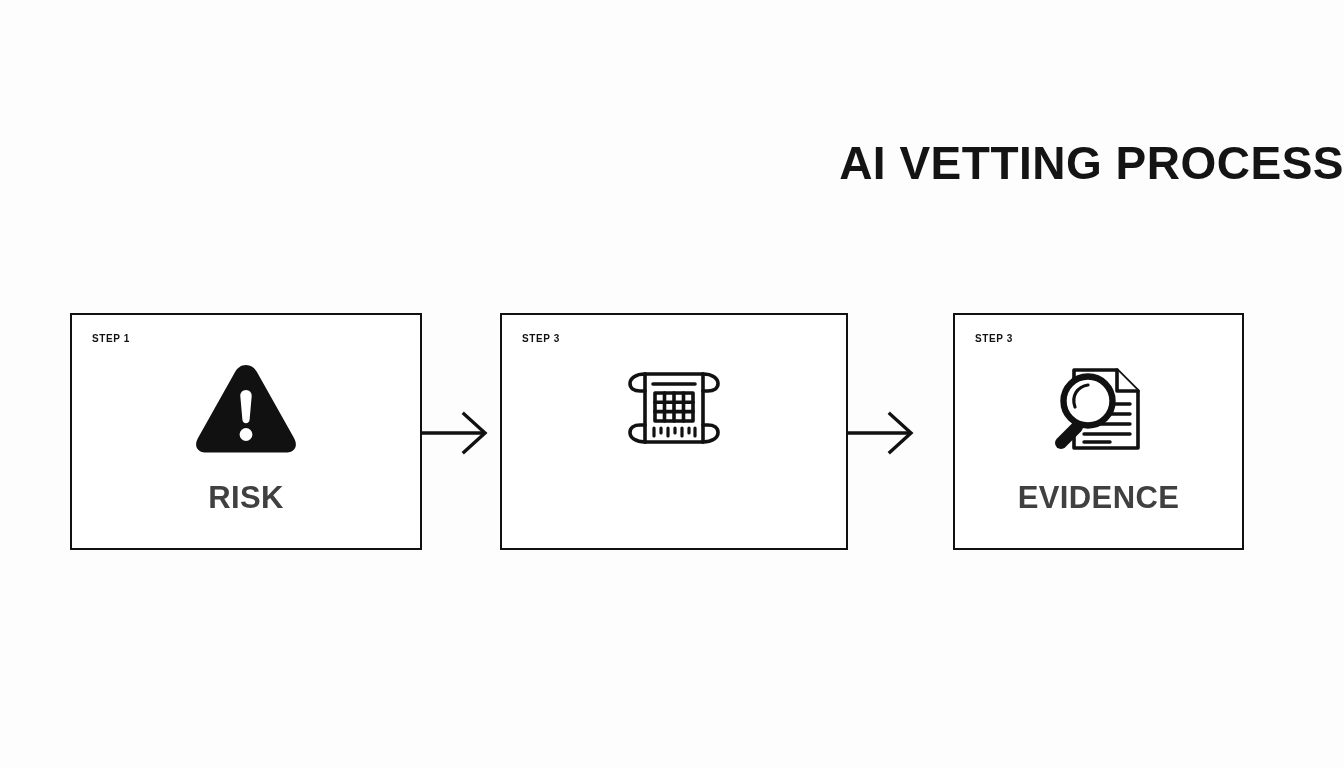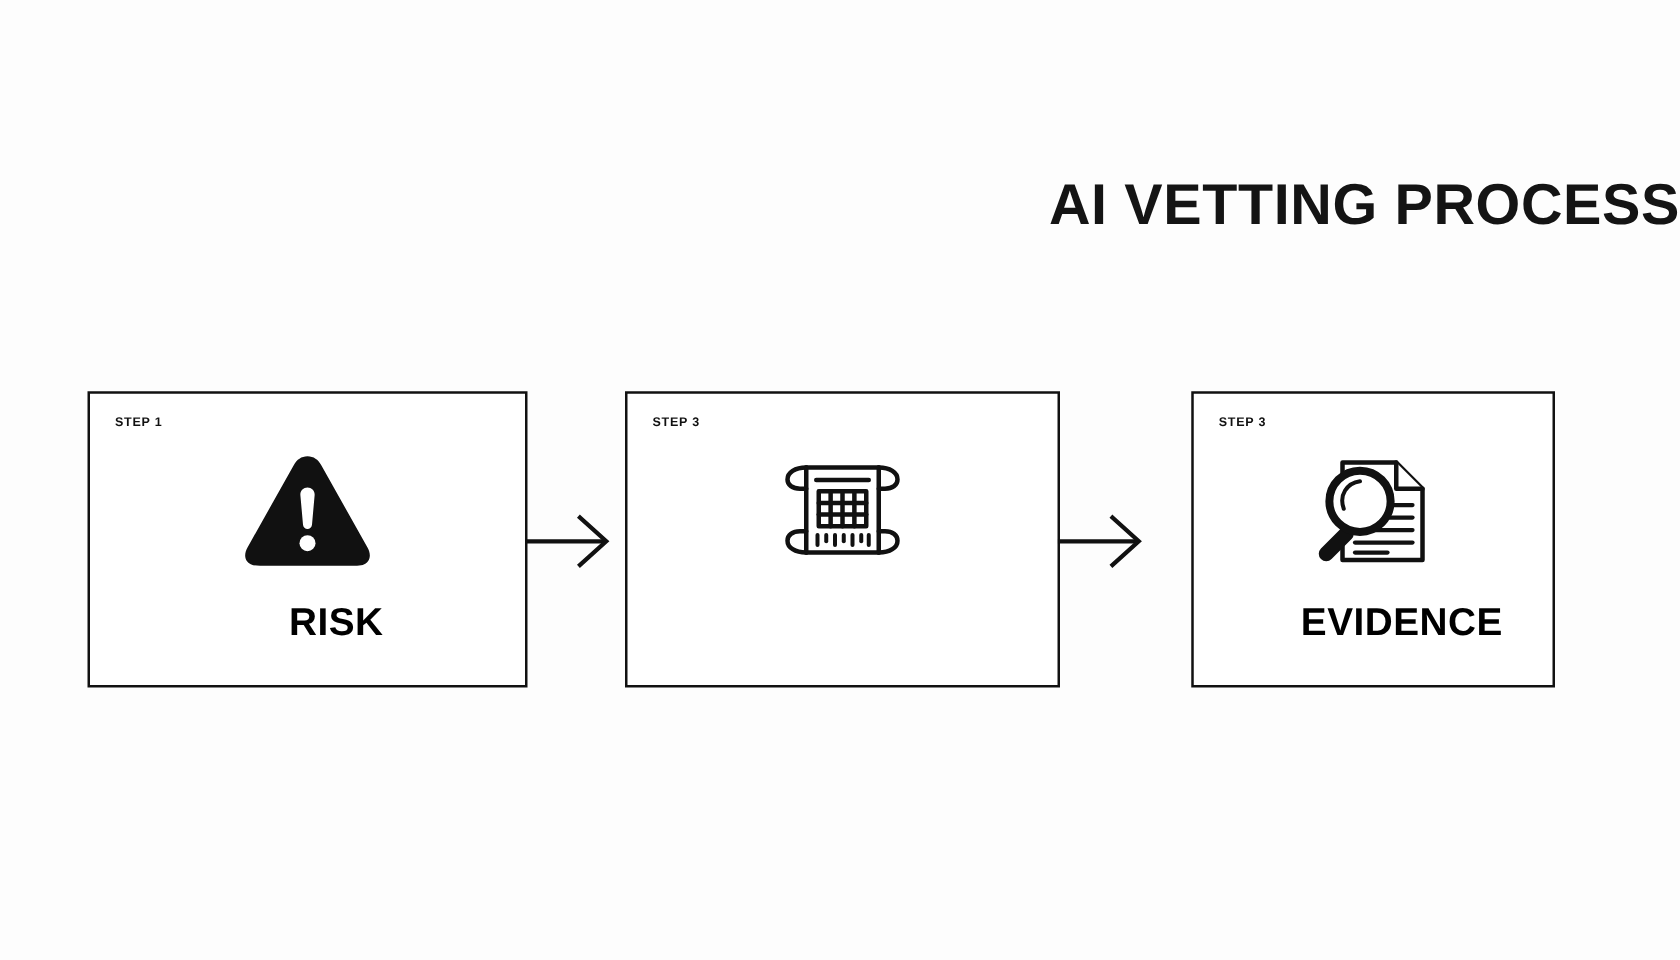--- a/index.html
+++ b/index.html
@@ -77,24 +77,23 @@
 
   .step-label {
     position: absolute;
     left: 0;
     bottom: 32px;
     width: 100%;
     text-align: center;
     font-size: 31px;
     font-weight: bold;
     letter-spacing: 0.4px;
-    color: #000000;
+    color: #404040;
     line-height: 36px;
     white-space: nowrap;
-    margin-left: 23px;
   }
 
   
   .connector-arrow {
     position: absolute;
     top: 404px;
     height: 58px;
   }
   #connector-arrow-1 { left: 420px; width: 80px; }
   #connector-arrow-2 { left: 846px; width: 82px; }

